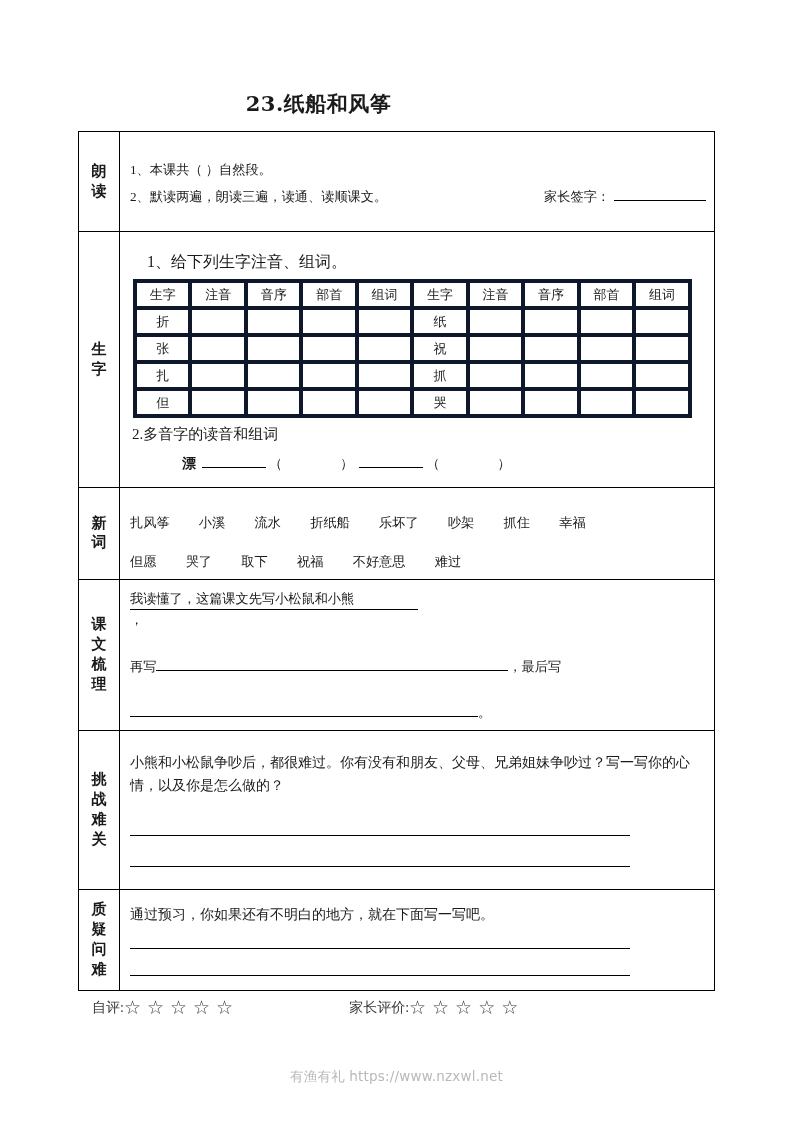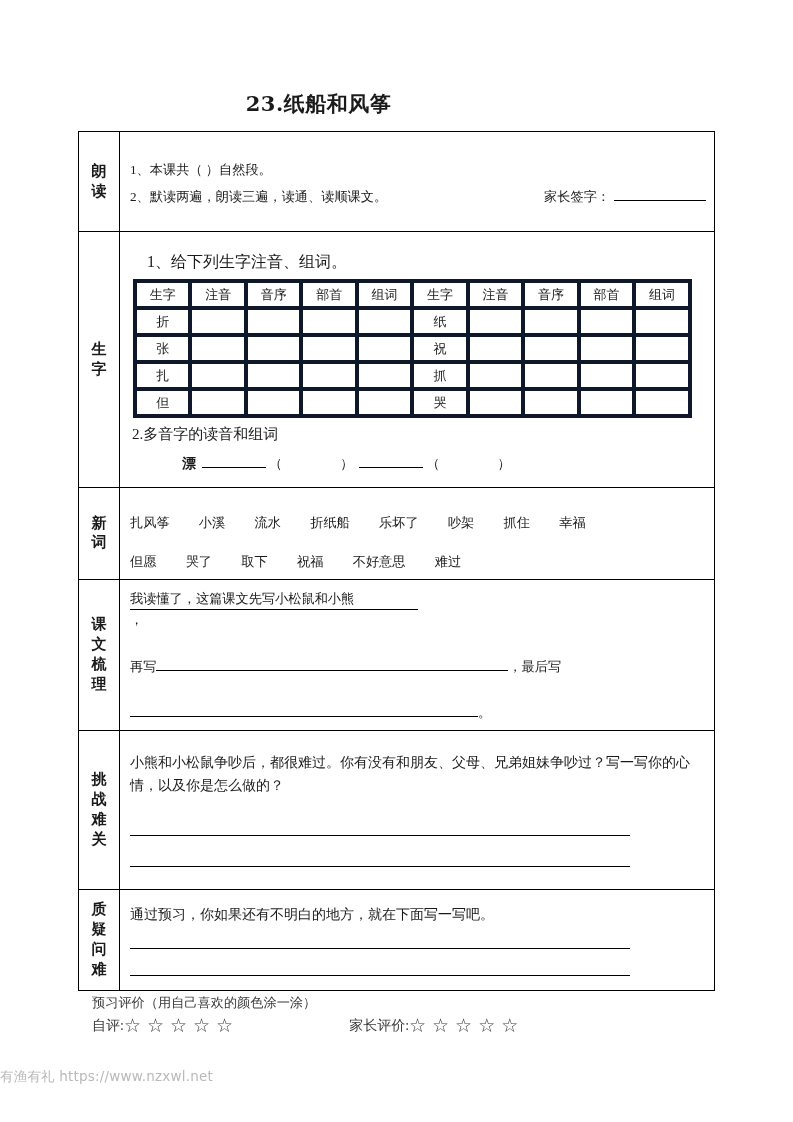--- a/index.html
+++ b/index.html
@@ -189,21 +189,21 @@
     align-items: center;
     margin-left: 110px;
   }
 
   
   .watermark {
     position: absolute;
     left: 0;
     top: 1068px;
     width: 793px;
-    text-align: left;
+    text-align: center;
     font-size: 13.5px;
     color: #b9b9b9;
     font-family: "DejaVu Sans", "Liberation Sans", sans-serif;
     letter-spacing: 0.2px;
   }
 </style>
 </head>
 <body>
 
 <div class="page">
@@ -395,21 +395,20 @@
           <div class="q-text">通过预习，你如果还有不明白的地方，就在下面写一写吧。</div>
           <div class="blank-rule bq-1"></div>
           <div class="blank-rule bq-2"></div>
         </td>
       </tr>
 
     </tbody>
   </table>
 
   <div class="eval">
-    <div class="eval-title">预习评价（用自己喜欢的颜色涂一涂）</div>
     <div class="eval-row">
       <span>自评:</span>
       <span class="stars">
         <span class="st">☆</span>
         <span class="st">☆</span>
         <span class="st">☆</span>
         <span class="st">☆</span>
         <span class="st">☆</span>
       </span>
       <span class="parent-group">

